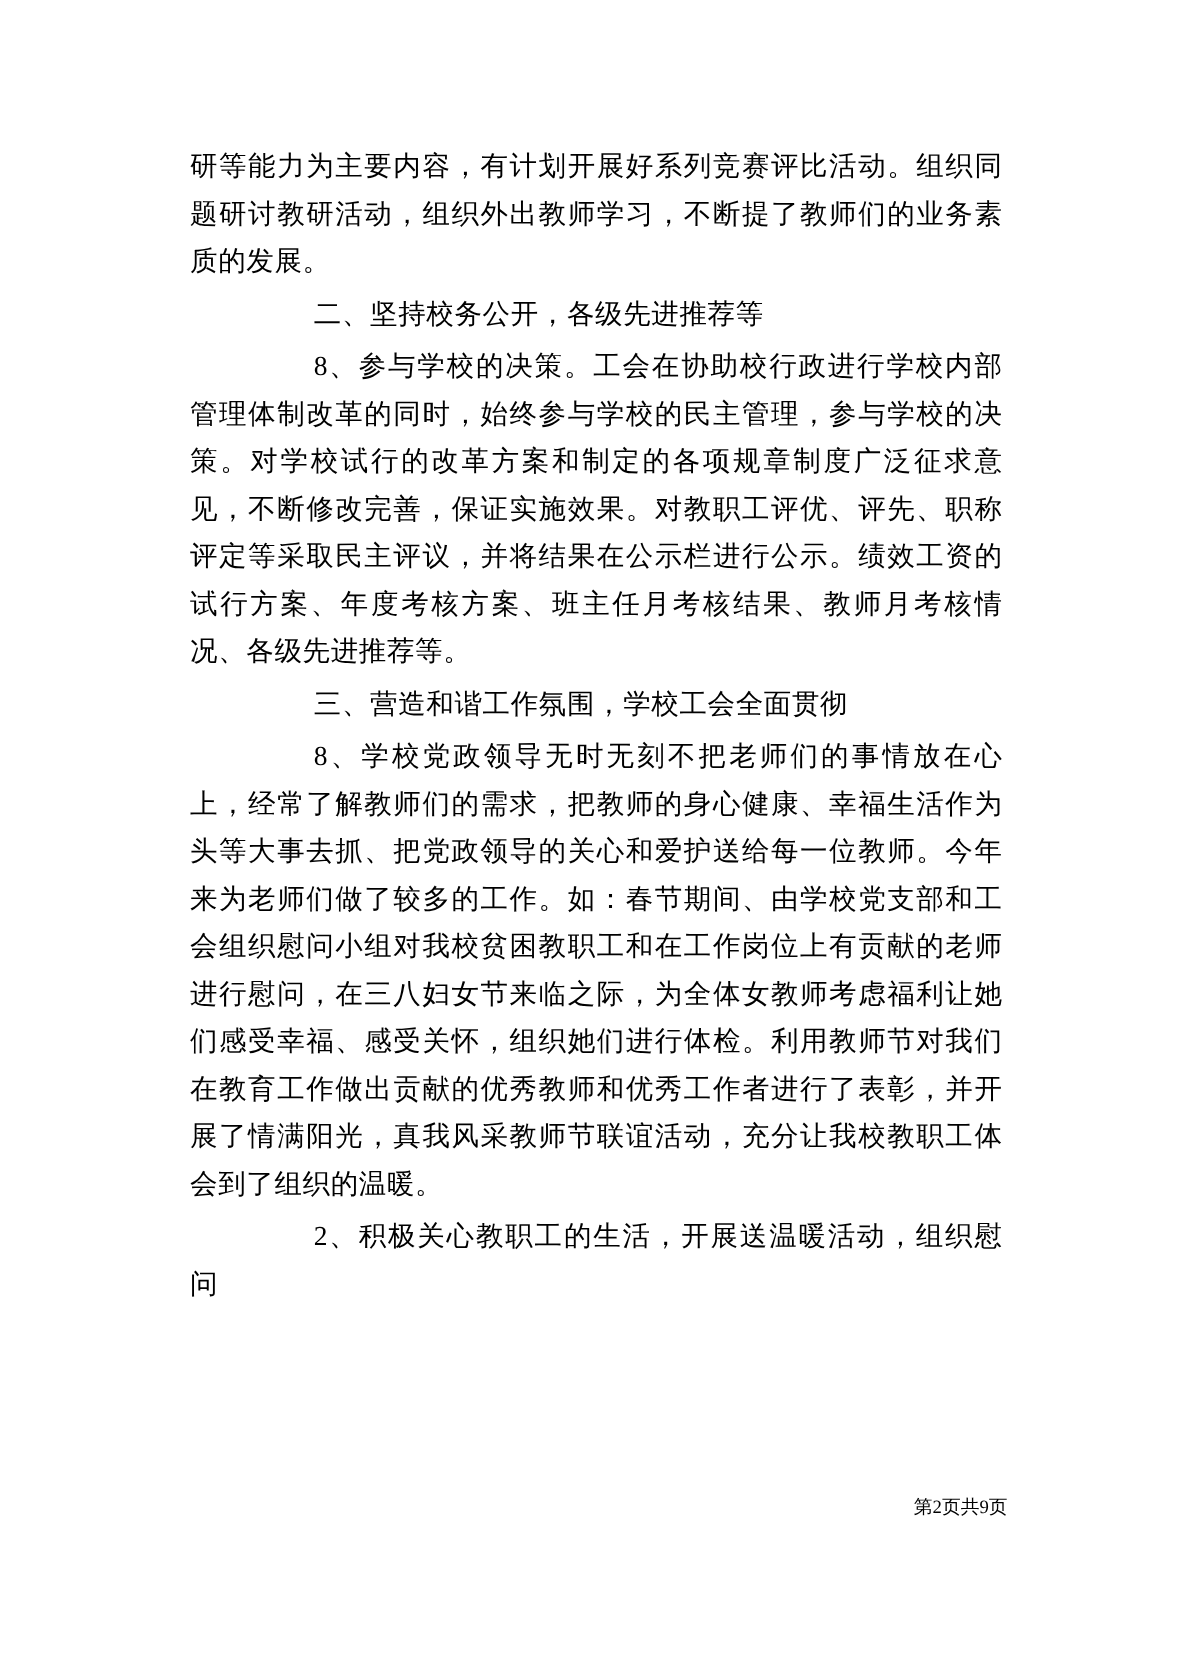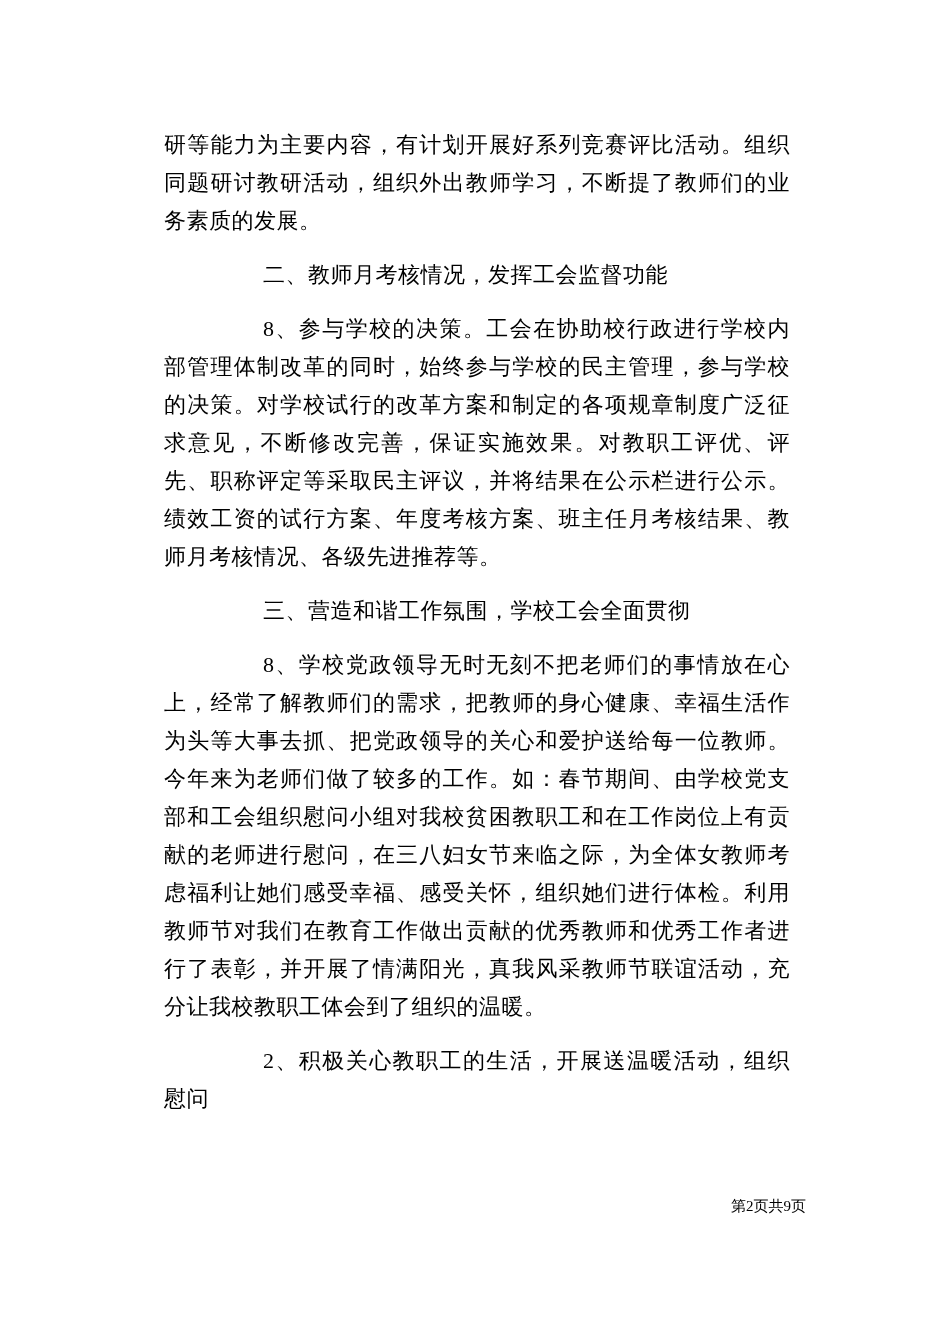--- a/index.html
+++ b/index.html
@@ -20,41 +20,41 @@
     position: absolute;
     left: 148px;
     top: 110px;
     width: 658px;
     font-size: 22px;
     line-height: 38px;
     text-align: justify;
     letter-spacing: 0.5px;
   }
   .content p {
-    margin: 16px;
+    margin: 4px;
     padding: 0;
   }
   .content p.indent {
     text-indent: 99px;
   }
   .footer {
     position: absolute;
     right: 144px;
     top: 1196px;
     font-size: 15px;
     line-height: 20px;
     color: #000000;
   }
 </style>
 </head>
 <body>
 
 <div class="page">
   <div class="content">
       <p>研等能力为主要内容，有计划开展好系列竞赛评比活动。组织同题研讨教研活动，组织外出教师学习，不断提了教师们的业务素质的发展。</p>
-      <p class="indent">二、教师月考核情况，发挥工会监督功能</p>
+      <p class="indent">二、坚持校务公开，各级先进推荐等</p>
       <p class="indent">8、参与学校的决策。工会在协助校行政进行学校内部管理体制改革的同时，始终参与学校的民主管理，参与学校的决策。对学校试行的改革方案和制定的各项规章制度广泛征求意见，不断修改完善，保证实施效果。对教职工评优、评先、职称评定等采取民主评议，并将结果在公示栏进行公示。绩效工资的试行方案、年度考核方案、班主任月考核结果、教师月考核情况、各级先进推荐等。</p>
       <p class="indent">三、营造和谐工作氛围，学校工会全面贯彻</p>
       <p class="indent">8、学校党政领导无时无刻不把老师们的事情放在心上，经常了解教师们的需求，把教师的身心健康、幸福生活作为头等大事去抓、把党政领导的关心和爱护送给每一位教师。今年来为老师们做了较多的工作。如：春节期间、由学校党支部和工会组织慰问小组对我校贫困教职工和在工作岗位上有贡献的老师进行慰问，在三八妇女节来临之际，为全体女教师考虑福利让她们感受幸福、感受关怀，组织她们进行体检。利用教师节对我们在教育工作做出贡献的优秀教师和优秀工作者进行了表彰，并开展了情满阳光，真我风采教师节联谊活动，充分让我校教职工体会到了组织的温暖。</p>
       <p class="indent">2、积极关心教职工的生活，开展送温暖活动，组织慰问</p>
     </div>
   <div class="footer">第2页共9页</div>
 </div>
 
 </body></html>

